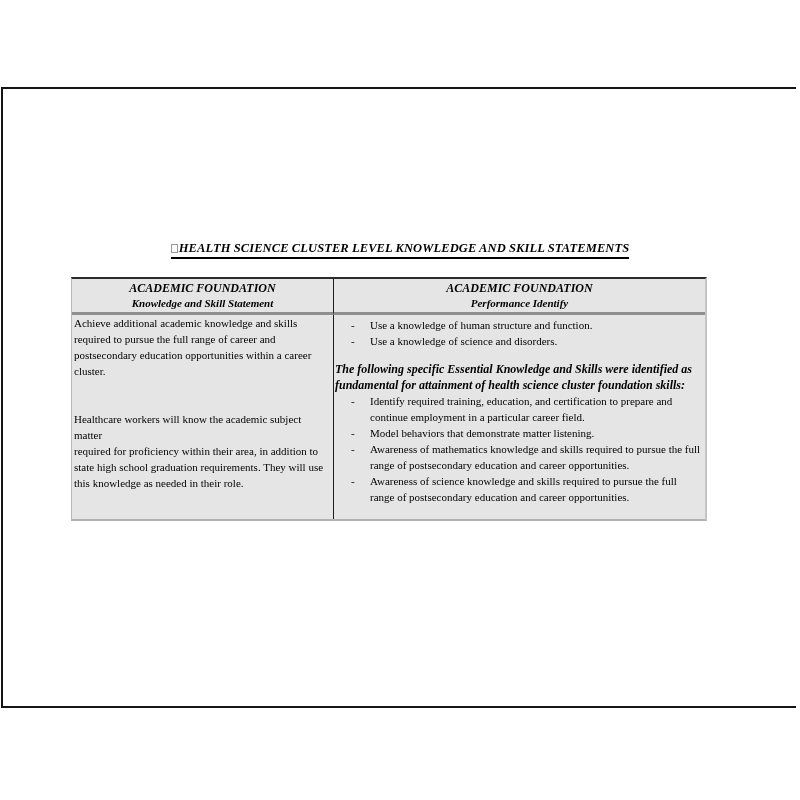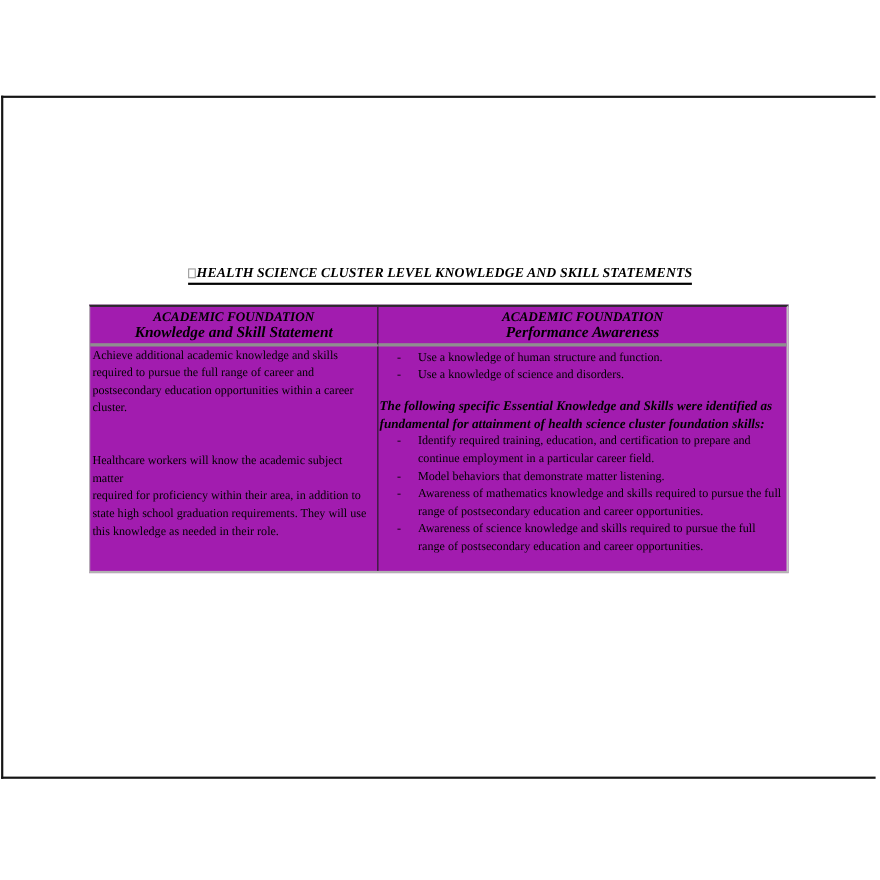--- a/index.html
+++ b/index.html
@@ -51,40 +51,40 @@
     display: inline-block;
     width: 7px;
     height: 9px;
     border: 1px solid #9a9a9a;
     margin-right: 1px;
     vertical-align: -1px;
     background: #ffffff;
   }
   .doc-table {
     position: absolute;
-    left: 81px;
+    left: 71px;
     top: 277px;
     width: 636px;
     display: grid;
     grid-template-columns: 262px 1fr;
     border-top: 2px solid #2b2b2b;
     border-left: 1px solid #b8b8b8;
     border-right: 2px solid #c4c4c4;
     border-bottom: 2px solid #b2b2b2;
-    background: #a21caf;
+    background: #e5e5e5;
   }
   .th {
     text-align: center;
     font-weight: bold;
     font-style: italic;
     padding: 2px 2px 2px 2px;
     border-bottom: 3px solid #8f8f8f;
   }
   .th .l1 { font-size: 12px; line-height: 15px; }
-  .th .l2 { font-size: 14px; line-height: 14px; }
+  .th .l2 { font-size: 11px; line-height: 14px; }
   .col-left { border-right: 1px solid #1d1d1d; }
   .td {
     font-size: 11px;
     line-height: 16px;
     min-height: 200px;
   }
   .td-left { padding: 0 2px 8px 2px; }
   .td-left p { margin: 0; white-space: pre-line; }
   .td-left p + p { margin-top: 32px; }
   .td-right { padding: 2px 2px 14px 0; }
@@ -121,21 +121,21 @@
 
   <div class="doc-table">
 
     <div class="th col-left">
       <div class="l1">ACADEMIC FOUNDATION</div>
       <div class="l2">Knowledge and Skill Statement</div>
     </div>
 
     <div class="th">
       <div class="l1">ACADEMIC FOUNDATION</div>
-      <div class="l2">Performance Awareness</div>
+      <div class="l2">Performance Identify</div>
     </div>
 
     <div class="td td-left col-left">
       <p>Achieve additional academic knowledge and skills
 required to pursue the full range of career and
 postsecondary education opportunities within a career
 cluster.</p>
       <p>Healthcare workers will know the academic subject matter
 required for proficiency within their area, in addition to
 state high school graduation requirements. They will use

